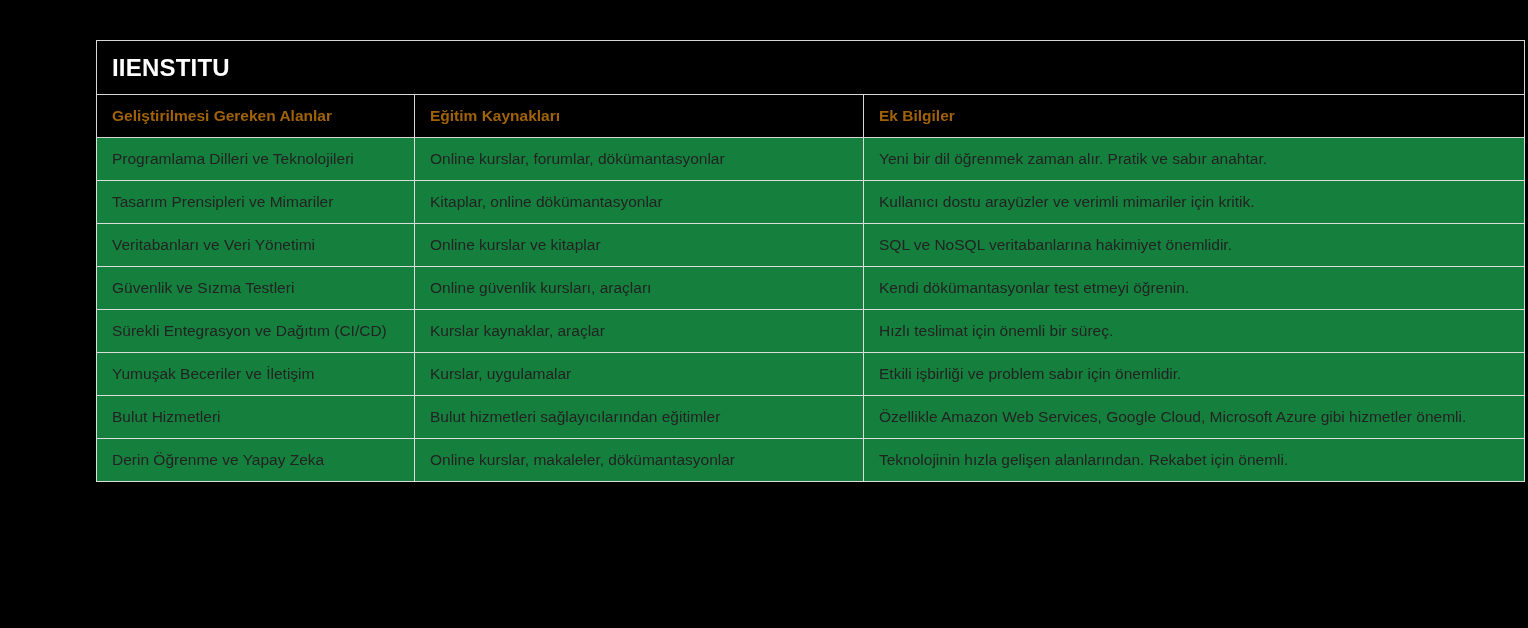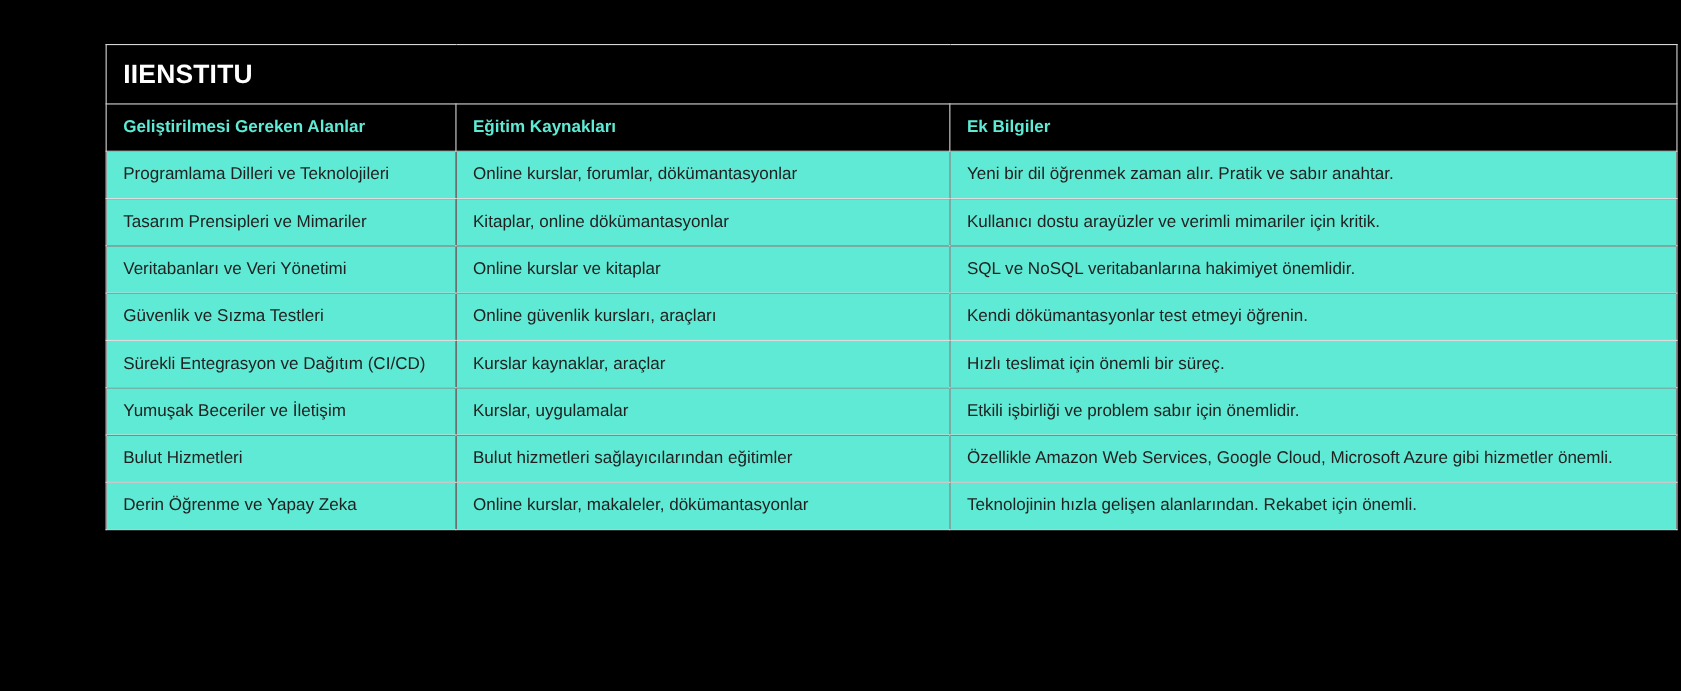--- a/index.html
+++ b/index.html
@@ -36,32 +36,32 @@
       font-size: 24px;
       height: 53px;
       padding: 0 0 0 15px;
       text-align: left;
       vertical-align: middle;
       border: 1px solid #d6d6d6;
       letter-spacing: 0.2px;
     }
     th.col-head {
       background: #000000;
-      color: #5eead4;
+      color: #a16207;
       font-weight: bold;
       font-size: 15.5px;
       height: 42px;
       padding: 0 0 0 15px;
       text-align: left;
       vertical-align: middle;
       border: 1px solid #d6d6d6;
       border-top: 1px solid #d6d6d6;
     }
     td {
-      background: #5eead4;
+      background: #15803d;
       color: #222222;
       font-size: 15.5px;
       height: 42px;
       padding: 0 0 0 15px;
       vertical-align: middle;
       border: 1px solid #dddddd;
       white-space: nowrap;
       overflow: hidden;
     }
     tr.body-row:last-child td {

